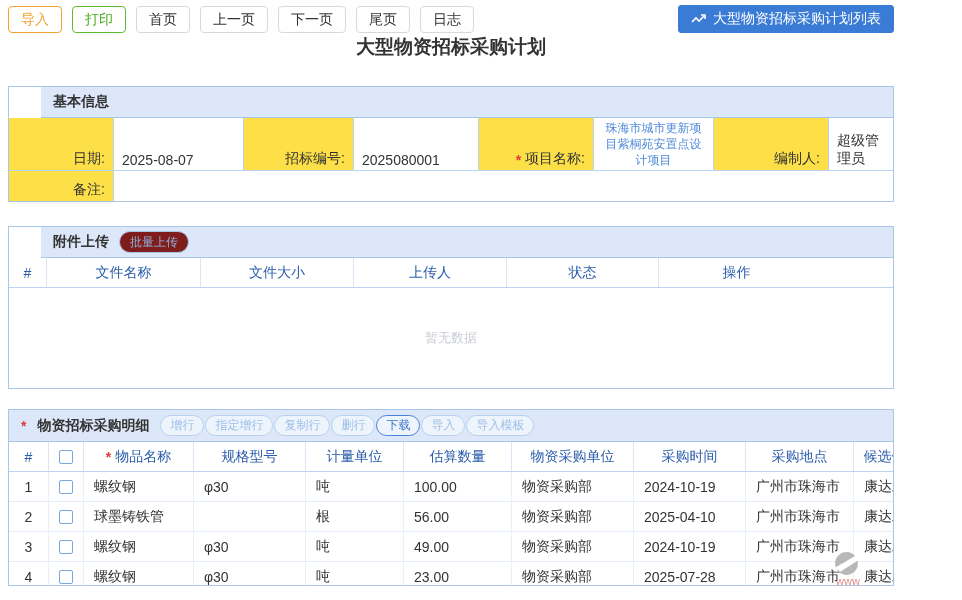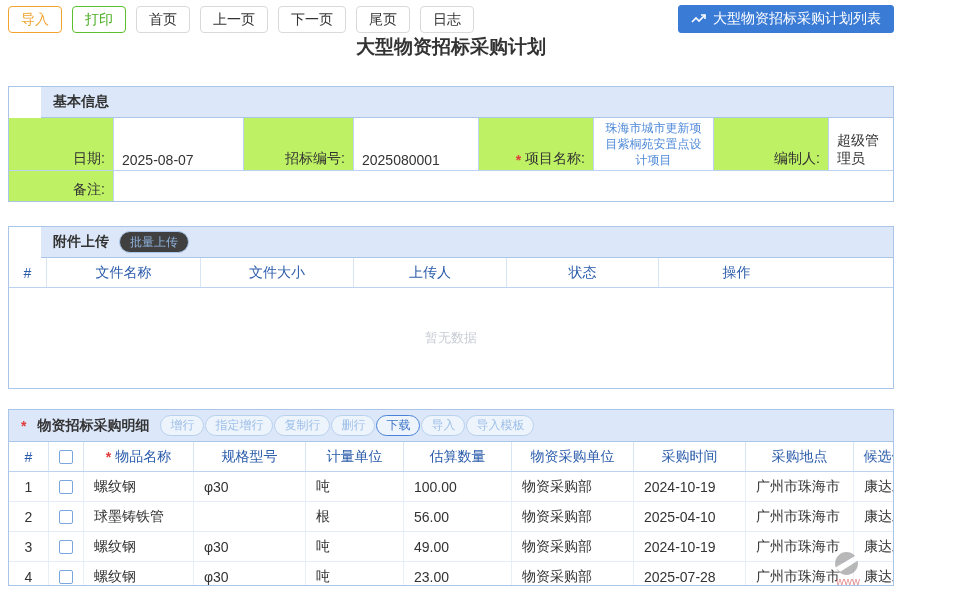--- a/index.html
+++ b/index.html
@@ -27,31 +27,31 @@
   .sec-head { background:#dce8fa; border-bottom:1px solid #a9c6e8; padding:0 12px;
     height:31px; display:flex; align-items:center; gap:10px; font-weight:700; font-size:14px;margin-left:32px; }
   .req { color:#e03a3a; font-weight:700; margin-right:4px; }
 
   
   .sec-basic { margin-top:26px; }
   .bi-grid { display:grid; grid-template-columns:105px 130px 110px 125px 115px 120px 115px 1fr; }
   .bi-cell { border-right:1px solid #b9d3f0; border-bottom:1px solid #b9d3f0;
     display:flex; align-items:flex-end; min-height:50px; padding:2px 8px; background:#fff; }
   .bi-cell:nth-child(8n) { border-right:none; }
-  .bi-label { background:#bef264; justify-content:flex-end; text-align:right; }
+  .bi-label { background:#fde047; justify-content:flex-end; text-align:right; }
   .bi-row2 .bi-cell { min-height:30px; border-bottom:none; }
   .bi-row2 { display:grid; grid-template-columns:105px 1fr; }
   .bi-row2 .bi-label { border-right:1px solid #b9d3f0; }
   .bi-row2 .bi-value { border-right:none; }
   .proj-link { color:#4f8ad8; font-size:12px; line-height:16px; text-align:center;
     text-decoration:none; cursor:pointer; display:block; width:100%; }
 
   
   .sec-att { margin-top:24px; }
-  .pill-btn { height:22px; padding:0 10px; border:1px solid #a9c6e8; background:#404040;
+  .pill-btn { height:22px; padding:0 10px; border:1px solid #a9c6e8; background:#7f1d1d;
     color:#8fb3dd; border-radius:11px; font-size:12px; cursor:pointer;
     font-weight:400; font-family:inherit; }
   .att-head { display:grid; grid-template-columns:38px 154px 153px 153px 152px 155px 1fr;
     height:30px; border-bottom:1px solid #b9d3f0; }
   .th { display:flex; align-items:center; justify-content:center; color:#2b5caa;
     font-size:14px; border-right:1px solid #d8e5f5; }
   .th:last-child { border-right:none; }
   .att-empty { height:100px; display:flex; align-items:center; justify-content:center;
     color:#c8ccd4; font-size:13px; }
 

